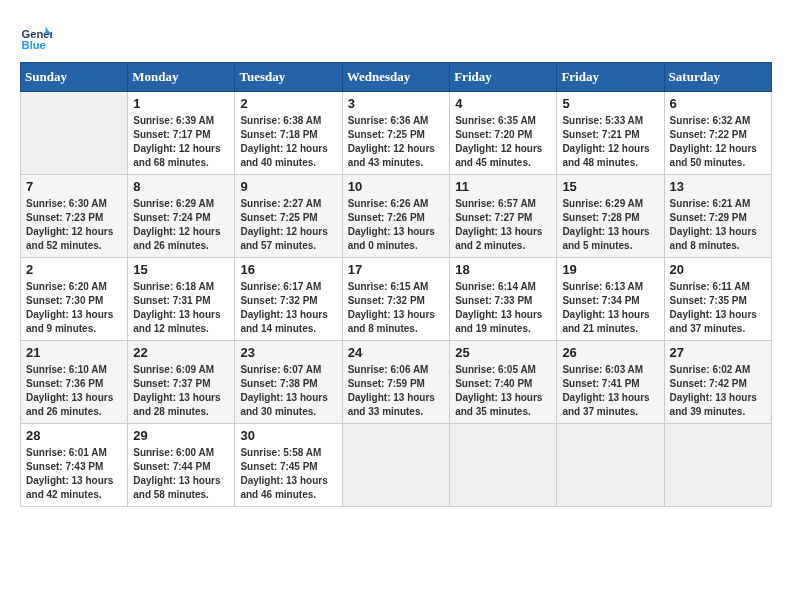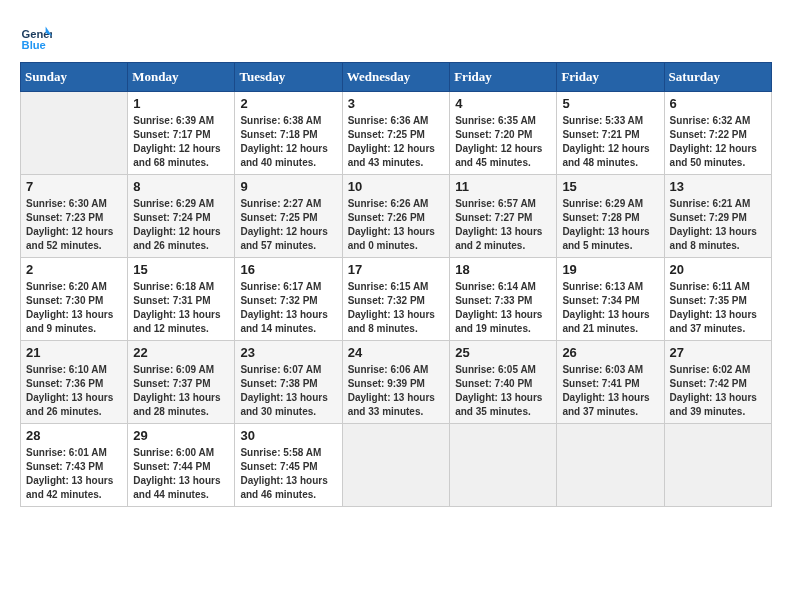--- a/index.html
+++ b/index.html
@@ -209,21 +209,21 @@
         <td>
           <div class="day-number">22</div>
           <div class="day-info"><span>Sunrise: 6:09 AM</span><br><span>Sunset: 7:37 PM</span><br><span>Daylight: 13 hours</span><br><span>and 28 minutes.</span></div>
         </td>
         <td>
           <div class="day-number">23</div>
           <div class="day-info"><span>Sunrise: 6:07 AM</span><br><span>Sunset: 7:38 PM</span><br><span>Daylight: 13 hours</span><br><span>and 30 minutes.</span></div>
         </td>
         <td>
           <div class="day-number">24</div>
-          <div class="day-info"><span>Sunrise: 6:06 AM</span><br><span>Sunset: 9:39 PM</span><br><span>Daylight: 13 hours</span><br><span>and 33 minutes.</span></div>
+          <div class="day-info"><span>Sunrise: 6:06 AM</span><br><span>Sunset: 7:59 PM</span><br><span>Daylight: 13 hours</span><br><span>and 33 minutes.</span></div>
         </td>
         <td>
           <div class="day-number">25</div>
           <div class="day-info"><span>Sunrise: 6:05 AM</span><br><span>Sunset: 7:40 PM</span><br><span>Daylight: 13 hours</span><br><span>and 35 minutes.</span></div>
         </td>
         <td>
           <div class="day-number">26</div>
           <div class="day-info"><span>Sunrise: 6:03 AM</span><br><span>Sunset: 7:41 PM</span><br><span>Daylight: 13 hours</span><br><span>and 37 minutes.</span></div>
         </td>
         <td>
@@ -231,21 +231,21 @@
           <div class="day-info"><span>Sunrise: 6:02 AM</span><br><span>Sunset: 7:42 PM</span><br><span>Daylight: 13 hours</span><br><span>and 39 minutes.</span></div>
         </td>
       </tr>
       <tr>
         <td>
           <div class="day-number">28</div>
           <div class="day-info"><span>Sunrise: 6:01 AM</span><br><span>Sunset: 7:43 PM</span><br><span>Daylight: 13 hours</span><br><span>and 42 minutes.</span></div>
         </td>
         <td>
           <div class="day-number">29</div>
-          <div class="day-info"><span>Sunrise: 6:00 AM</span><br><span>Sunset: 7:44 PM</span><br><span>Daylight: 13 hours</span><br><span>and 44 minutes.</span></div>
+          <div class="day-info"><span>Sunrise: 6:00 AM</span><br><span>Sunset: 7:44 PM</span><br><span>Daylight: 13 hours</span><br><span>and 58 minutes.</span></div>
         </td>
         <td>
           <div class="day-number">30</div>
           <div class="day-info"><span>Sunrise: 5:58 AM</span><br><span>Sunset: 7:45 PM</span><br><span>Daylight: 13 hours</span><br><span>and 46 minutes.</span></div>
         </td>
         <td class="empty-cell"></td>
         <td class="empty-cell"></td>
         <td class="empty-cell"></td>
         <td class="empty-cell"></td>
       </tr>

